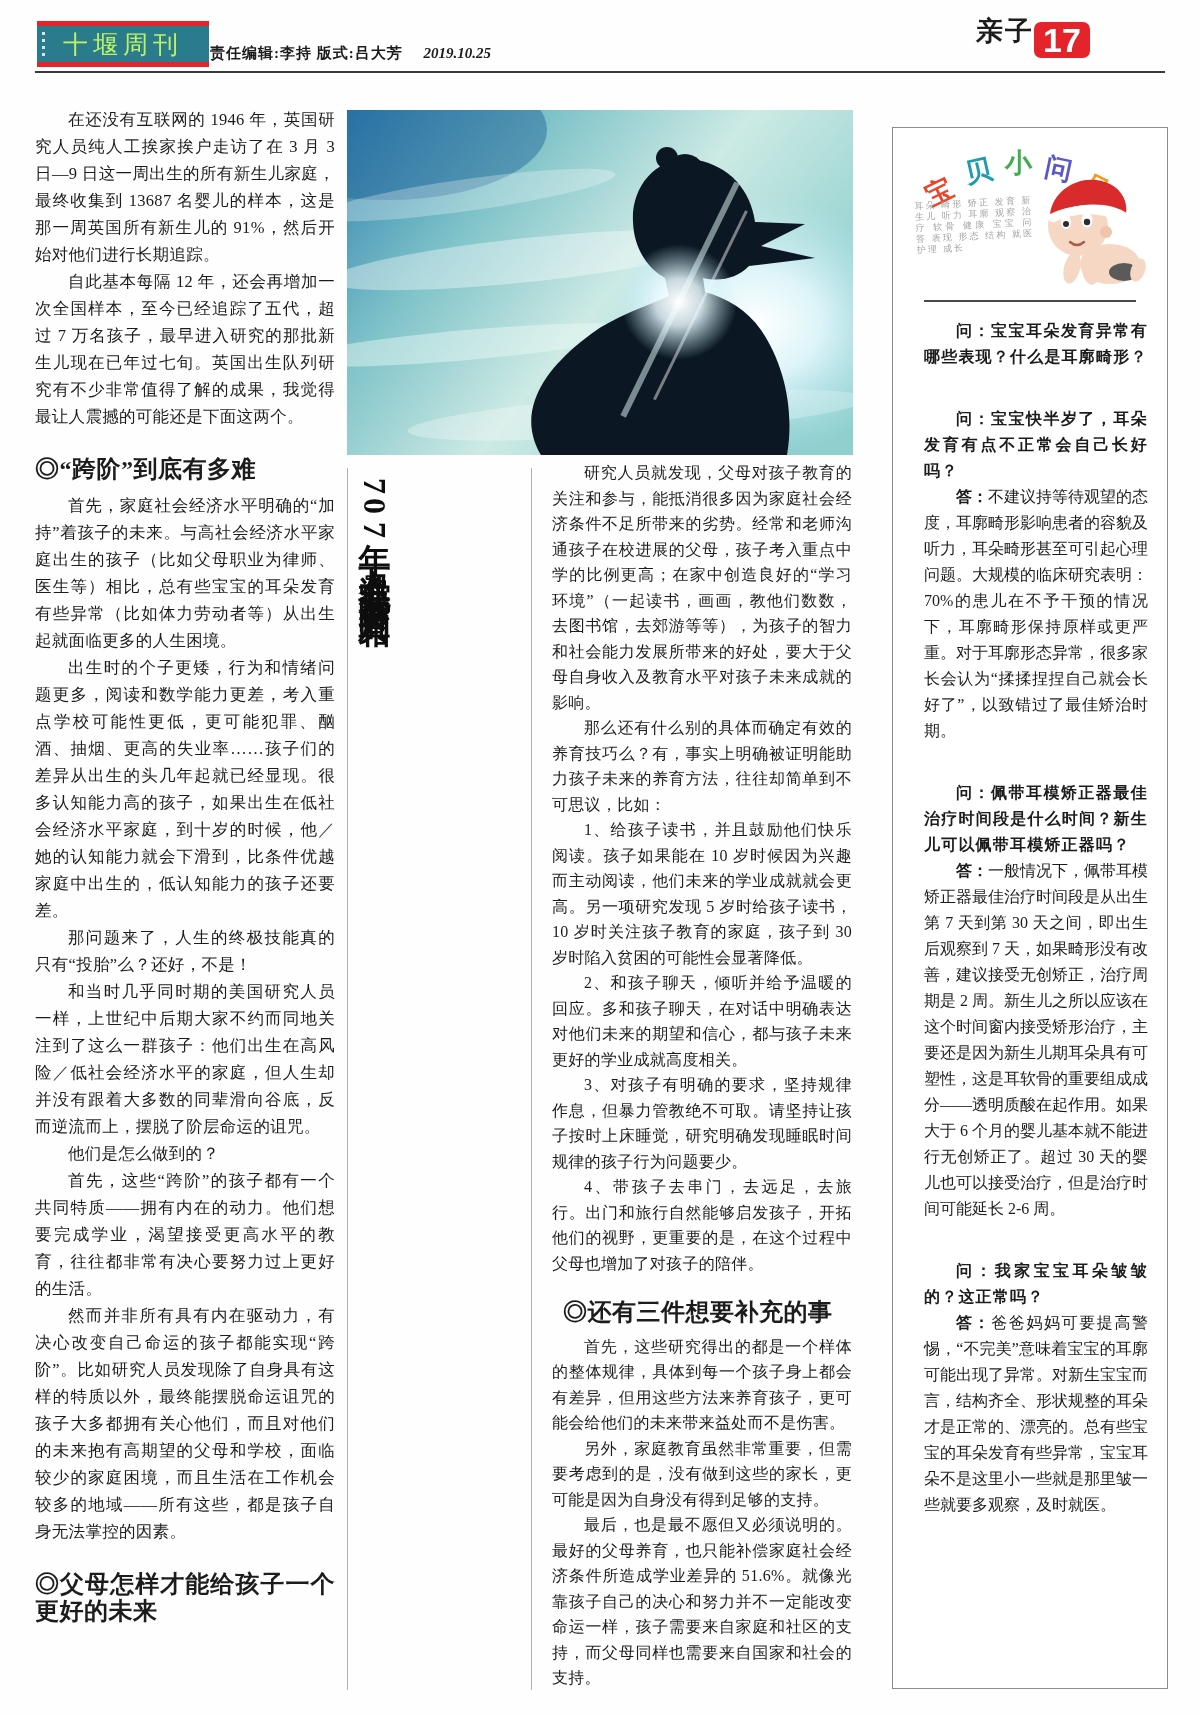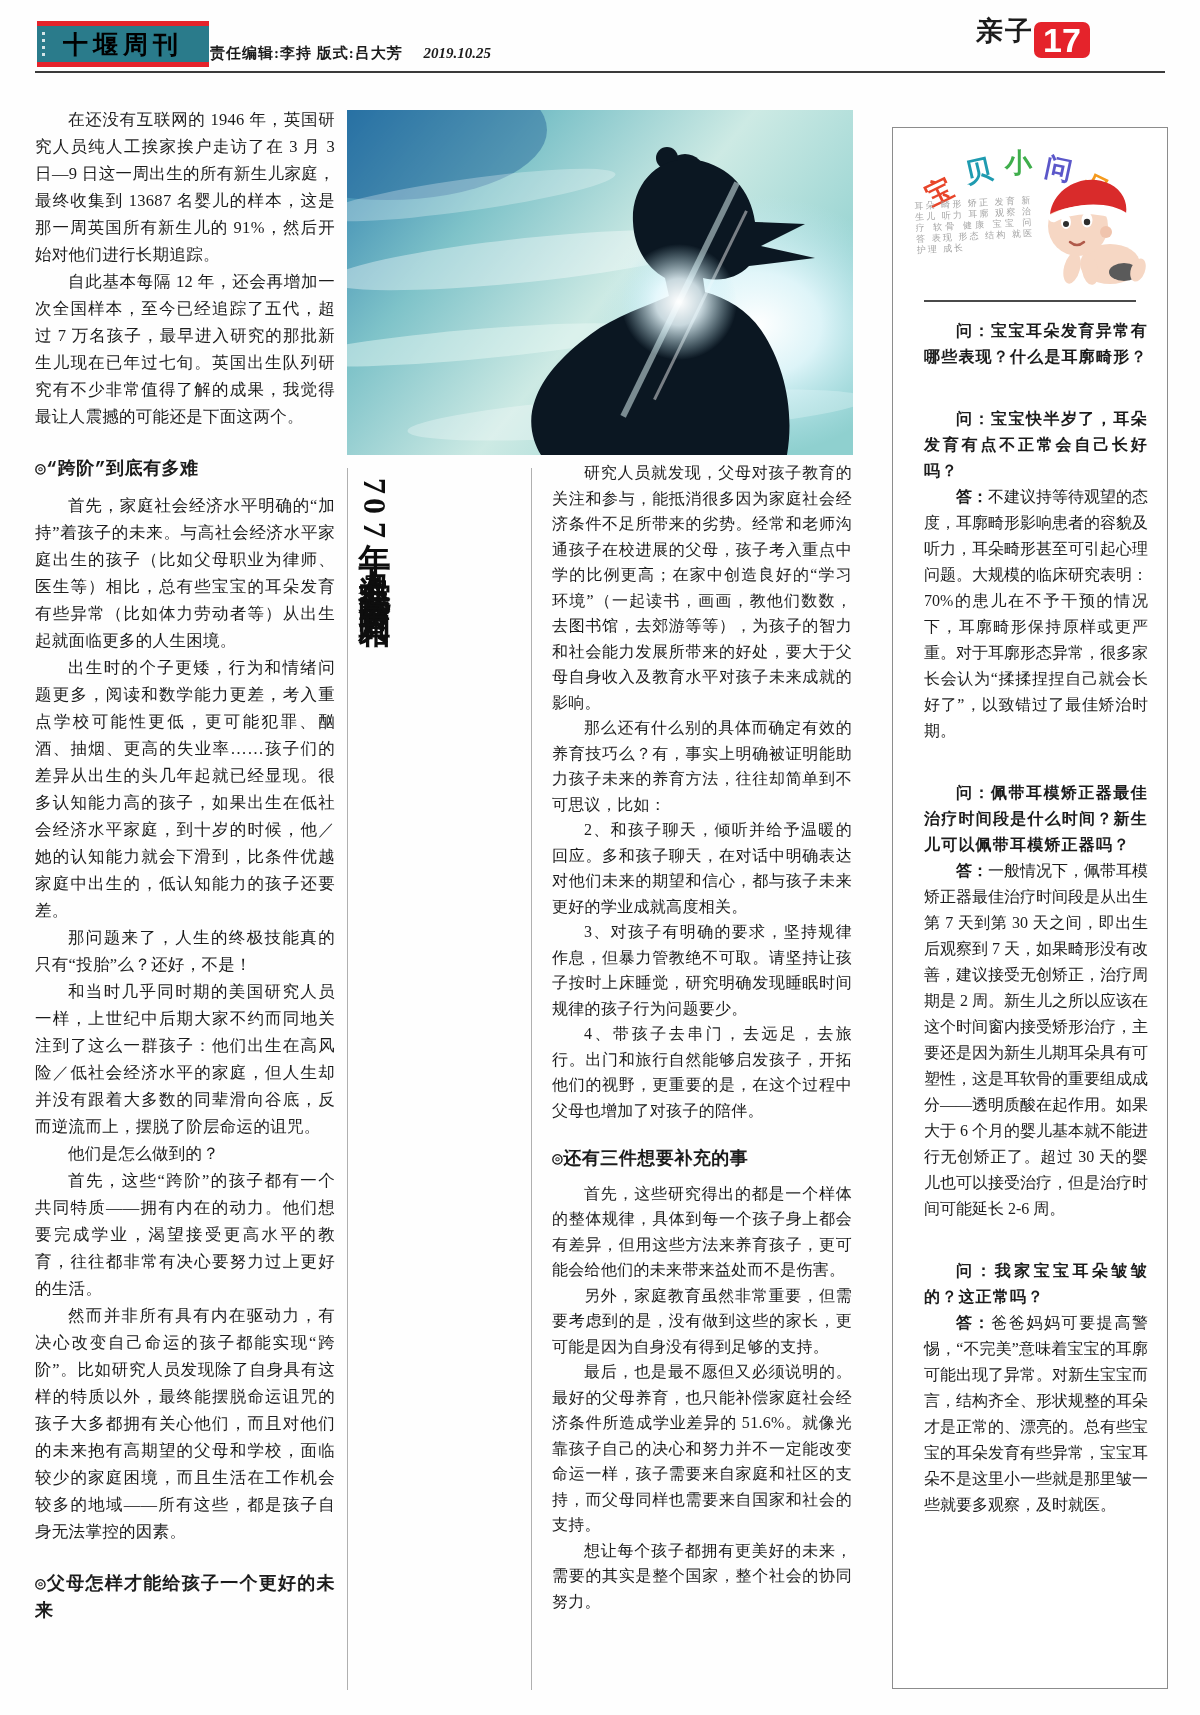--- a/index.html
+++ b/index.html
@@ -2,41 +2,41 @@
 <html><head>
 <meta charset="utf-8">
 <style>
   html,body{margin:0;padding:0;background:#ffffff;}
   .page{position:relative;width:1200px;height:1715px;background:#fefefe;overflow:hidden;
         font-family:"Liberation Serif","DejaVu Serif",serif;color:#1c1c1c;}
   
   .masthead{position:absolute;left:37px;top:21px;width:172px;height:46px;background:#e5232b;
             display:flex;flex-direction:column;justify-content:center;}
   .masthead-inner{background:#2a7b8b;height:36px;margin:0;display:flex;align-items:center;justify-content:center;position:relative;}
-  .masthead-inner .mh-text{color:#000000;font-weight:bold;font-size:25px;letter-spacing:5px;
+  .masthead-inner .mh-text{color:#bef264;font-weight:normal;font-size:25px;letter-spacing:5px;
             font-family:"Liberation Serif","DejaVu Serif",serif;}
   .mh-marks{position:absolute;left:5px;top:6px;width:3px;height:24px;
             background:repeating-linear-gradient(#ffffff 0 3px,transparent 3px 7px);opacity:.8;}
   .edit-info{position:absolute;left:210px;top:44px;font-size:15px;font-weight:bold;letter-spacing:1px;}
   .edit-info .date{font-style:italic;letter-spacing:0;margin-left:16px;}
   .section-label{position:absolute;left:976px;top:13px;font-size:27px;font-weight:bold;letter-spacing:2px;}
   .page-num{position:absolute;left:1034px;top:22px;width:56px;height:36px;background:#e5232b;border-radius:7px;
             color:#ffffff;font-family:"Liberation Sans","DejaVu Sans",sans-serif;font-weight:bold;font-size:34px;
             display:flex;align-items:center;justify-content:center;}
   .head-rule{position:absolute;left:35px;top:71px;width:1130px;height:2px;background:#3a3a3a;}
   
   .col{position:absolute;text-align:justify;}
   .col1{left:35px;top:106px;width:300px;height:1604px;overflow:hidden;
         font-size:16.5px;line-height:27px;letter-spacing:.3px;}
   .col2{left:552px;top:460px;width:300px;height:1235px;overflow:hidden;
         font-size:16px;line-height:25.5px;letter-spacing:.3px;}
   .col p.para{margin:0;text-indent:2em;}
-  .col .sec-h{font-family:Liberation Mono, monospace;font-weight:bold;font-size:18px;
+  .col .sec-h{font-family:Liberation Serif, serif;font-weight:bold;font-size:24px;
         margin:26px 0 9px 0;text-indent:0;letter-spacing:.5px;}
-  .col2 .sec-h{margin:24px 0 8px 0;}
+  .col2 .sec-h{margin:24px 0 8px 11px;}
   
   .photo{position:absolute;left:347px;top:110px;width:506px;height:345px;overflow:hidden;}
   
   .vrule{position:absolute;width:1px;background:#b0b0b0;top:468px;height:1222px;}
   .vrule.r1{left:347px;}
   .vrule.r2{left:531px;}
   .headline{position:absolute;left:353px;top:478px;height:1180px;
         writing-mode:vertical-rl;text-orientation:mixed;
         font-family:"Liberation Serif","DejaVu Serif",serif;font-weight:bold;font-size:32px;
         letter-spacing:4px;color:#0e0e0e;}
@@ -134,20 +134,21 @@
     </svg>
   </div>
 
   <div class="vrule r1"></div>
   <div class="vrule r2"></div>
   <div class="headline">70年7万人追踪儿童『跨阶』的真相</div>
 
   <div class="col col2">
     <p class="para">研究人员就发现，父母对孩子教育的关注和参与，能抵消很多因为家庭社会经济条件不足所带来的劣势。经常和老师沟通孩子在校进展的父母，孩子考入重点中学的比例更高；在家中创造良好的“学习环境”（一起读书，画画，教他们数数，去图书馆，去郊游等等），为孩子的智力和社会能力发展所带来的好处，要大于父母自身收入及教育水平对孩子未来成就的影响。</p>
     <p class="para">那么还有什么别的具体而确定有效的养育技巧么？有，事实上明确被证明能助力孩子未来的养育方法，往往却简单到不可思议，比如：</p>
+    <p class="para">1、给孩子读书，并且鼓励他们快乐阅读。孩子如果能在 10 岁时候因为兴趣而主动阅读，他们未来的学业成就就会更高。另一项研究发现 5 岁时给孩子读书，10 岁时关注孩子教育的家庭，孩子到 30 岁时陷入贫困的可能性会显著降低。</p>
     <p class="para">2、和孩子聊天，倾听并给予温暖的回应。多和孩子聊天，在对话中明确表达对他们未来的期望和信心，都与孩子未来更好的学业成就高度相关。</p>
     <p class="para">3、对孩子有明确的要求，坚持规律作息，但暴力管教绝不可取。请坚持让孩子按时上床睡觉，研究明确发现睡眠时间规律的孩子行为问题要少。</p>
     <p class="para">4、带孩子去串门，去远足，去旅行。出门和旅行自然能够启发孩子，开拓他们的视野，更重要的是，在这个过程中父母也增加了对孩子的陪伴。</p>
     <p class="sec-h">◎还有三件想要补充的事</p>
     <p class="para">首先，这些研究得出的都是一个样体的整体规律，具体到每一个孩子身上都会有差异，但用这些方法来养育孩子，更可能会给他们的未来带来益处而不是伤害。</p>
     <p class="para">另外，家庭教育虽然非常重要，但需要考虑到的是，没有做到这些的家长，更可能是因为自身没有得到足够的支持。</p>
     <p class="para">最后，也是最不愿但又必须说明的。最好的父母养育，也只能补偿家庭社会经济条件所造成学业差异的 51.6%。就像光靠孩子自己的决心和努力并不一定能改变命运一样，孩子需要来自家庭和社区的支持，而父母同样也需要来自国家和社会的支持。</p>
     <p class="para">想让每个孩子都拥有更美好的未来，需要的其实是整个国家，整个社会的协同努力。</p>
 
   </div>

